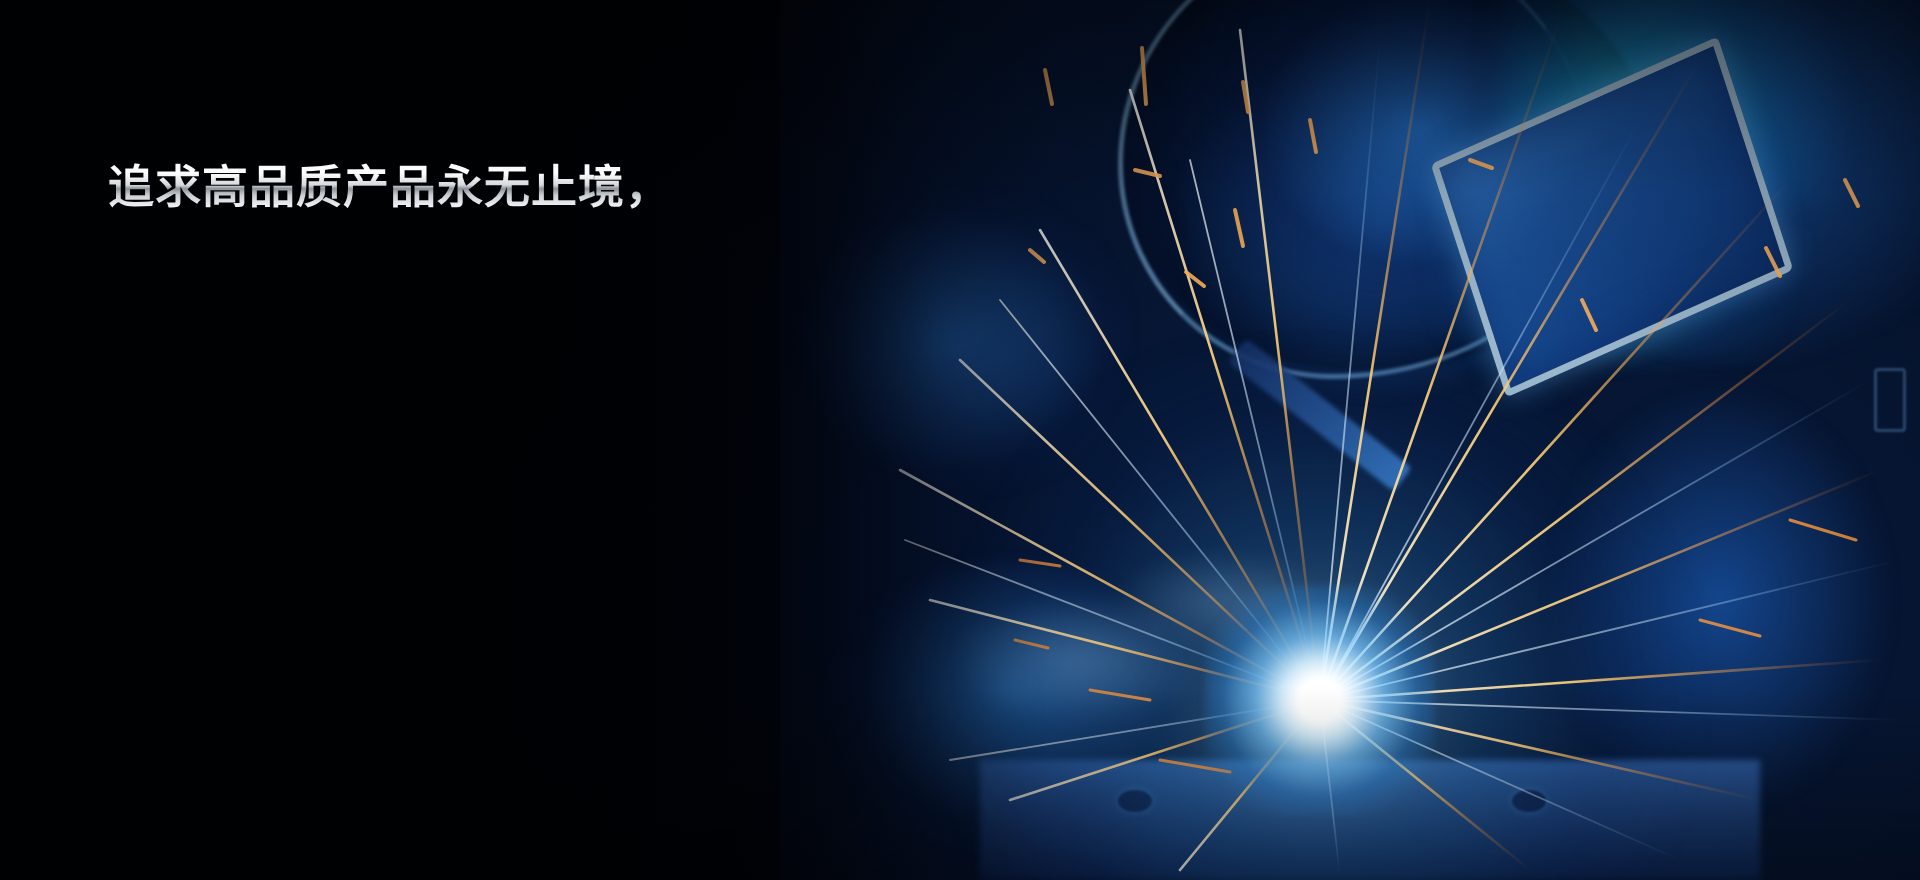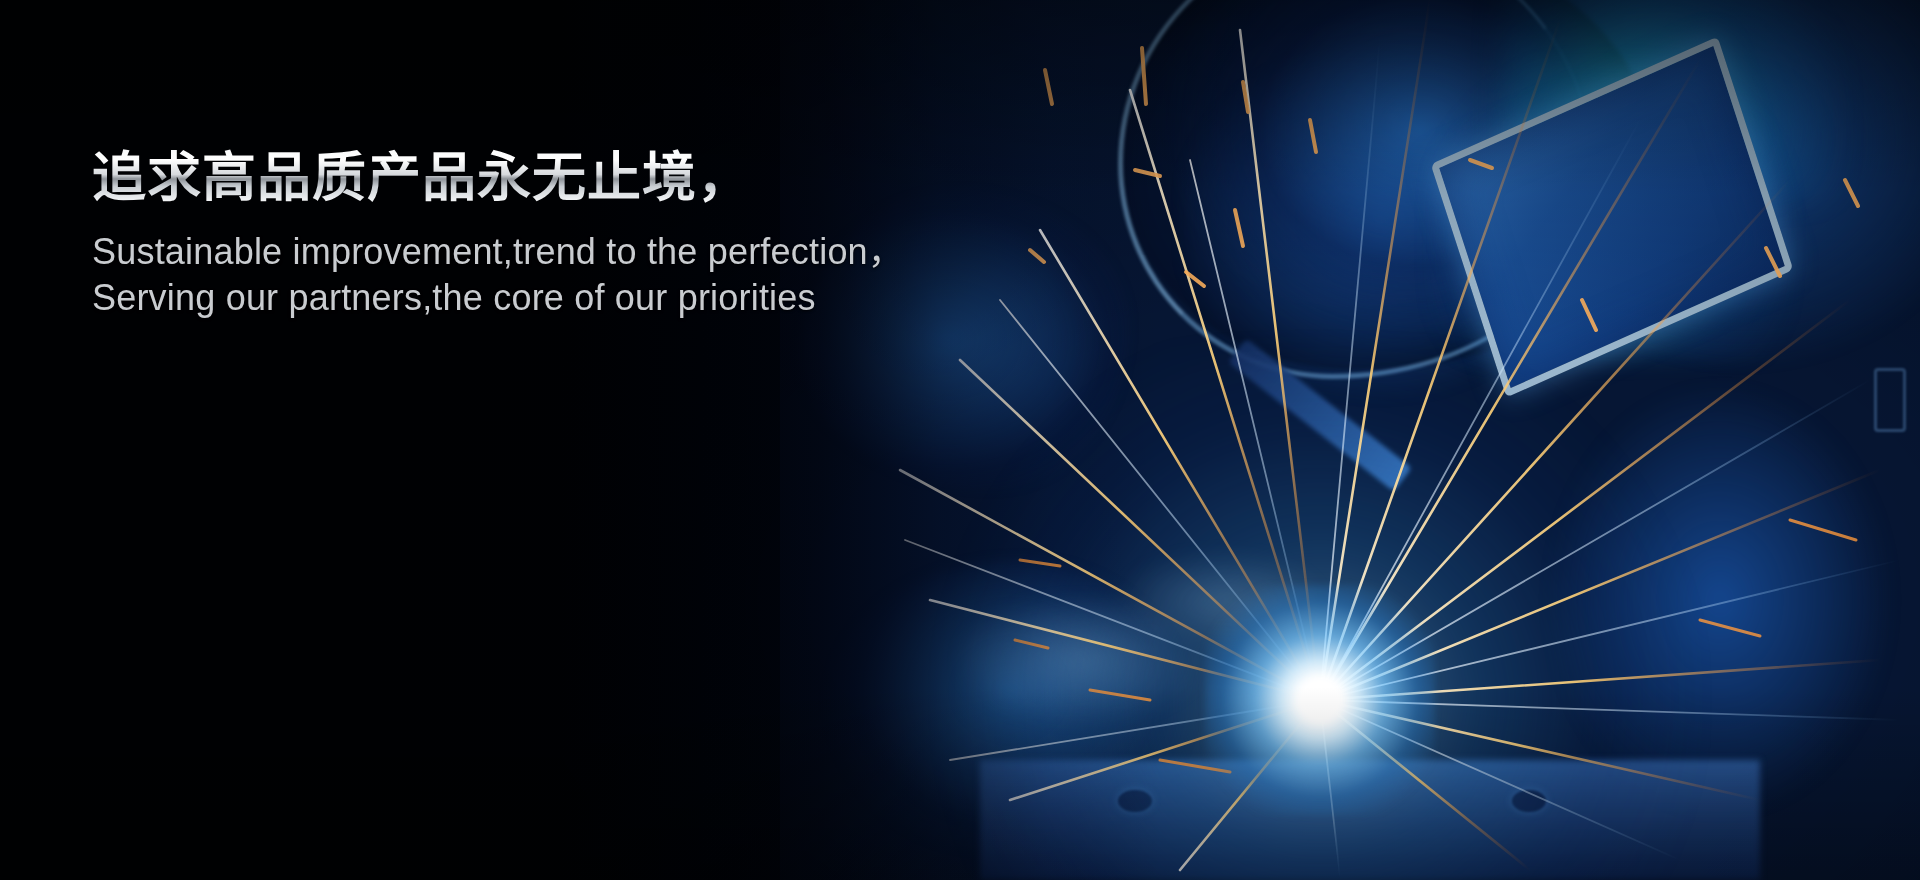--- a/index.html
+++ b/index.html
@@ -219,25 +219,25 @@
 
   
   .copy {
     position: absolute;
     left: 92px;
     top: 140px;
     width: 1020px;
     z-index: 20;
   }
   .headline {
-    font-size: 54px;
+    font-size: 46px;
     font-weight: bold;
     line-height: 1.38;
     letter-spacing: 1px;
-    margin: 0;
+    margin: 16px;
     background: linear-gradient(180deg,
         #f2f4f6 0%,
         #ffffff 26%,
         #d6d9dd 46%,
         #8d9298 52%,
         #c9ced3 62%,
         #f4f6f8 82%,
         #b9bfc5 100%);
     -webkit-background-clip: text;
     background-clip: text;
@@ -361,19 +361,15 @@
     <div class="edge-mark"></div>
   </div>
 
   <div class="fade-left"></div>
   <div class="vignette"></div>
 
   <div class="copy">
     <h1 class="headline">
       <span class="headline-line">追求高品质产品永无止境，</span>
     </h1>
-    <p class="subhead">
-      <span class="subhead-line">Sustainable improvement,trend to the perfection，</span>
-      <span class="subhead-line">Serving our partners,the core of our priorities</span>
-    </p>
   </div>
 
 </div>
 
 </body></html>

